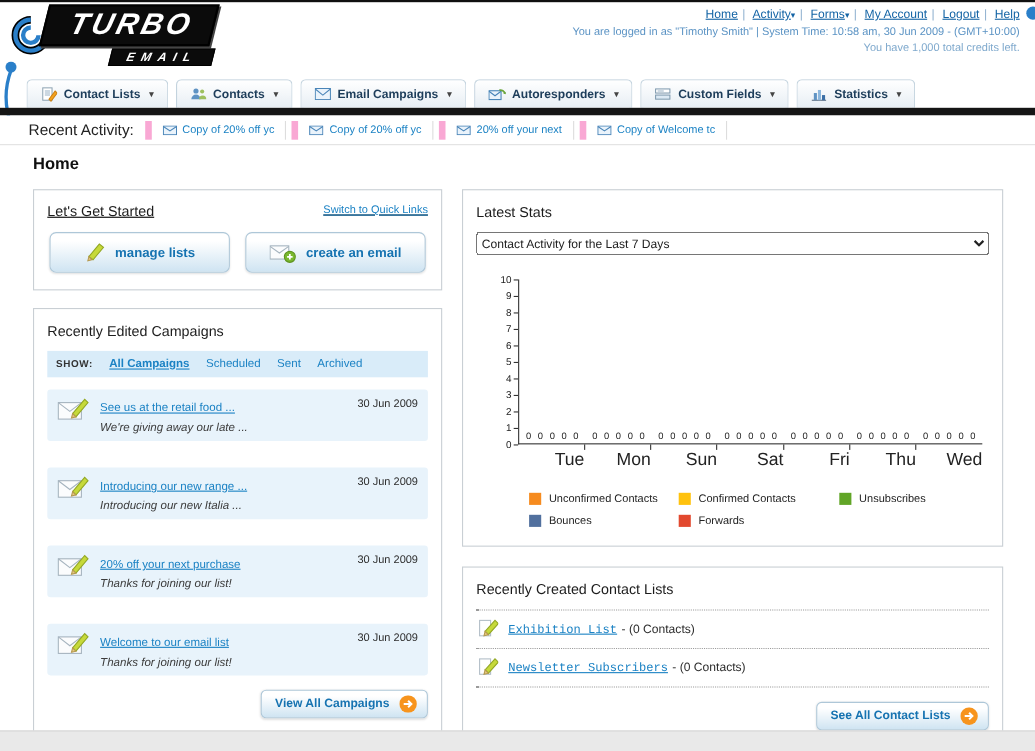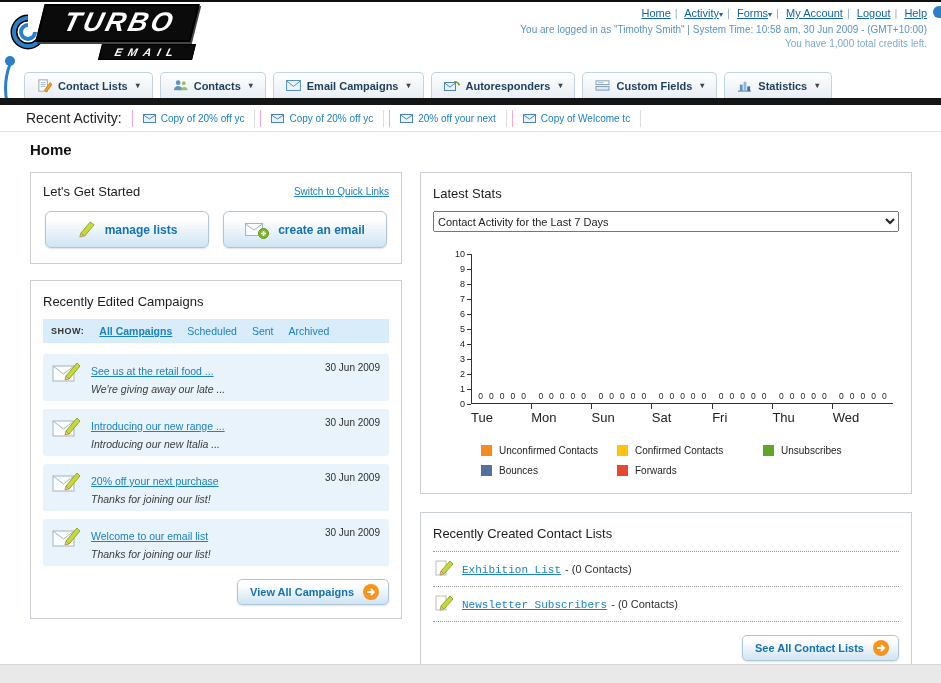--- a/index.html
+++ b/index.html
@@ -27,65 +27,65 @@
 
   
   .nav-row { position:absolute; top:68px; left:0; width:100%; height:28px; display:flex; align-items:flex-end; gap:7px; padding-left:24px; }
   .tab { display:flex; align-items:center; gap:6px; height:26px; padding:0 12px; border:1px solid #c3d3de; border-bottom:none; border-radius:5px 5px 0 0; background:linear-gradient(#ffffff,#e7eef4); font-size:11px; font-weight:bold; color:#1d3d5a; cursor:pointer; white-space:nowrap; }
   .tab .caret { font-size:8px; color:#444; margin-left:2px; }
   .black-bar { position:absolute; top:96px; left:0; width:100%; height:7px; background:#151515; }
 
   
   .activity-bar { position:absolute; top:103px; left:0; width:100%; height:27px; display:flex; align-items:center; padding-left:26px; border-bottom:1px solid #e2e2e2; background:#fff; }
   .activity-label { font-size:14px; color:#222; margin-right:10px; }
-  .activity-item { display:flex; align-items:center; gap:5px; padding:3px 10px; border-left:1px solid #f9a8d4; border-right:1px solid #ddd; margin-right:5px; cursor:pointer; background:#fff; }
+  .activity-item { display:flex; align-items:center; gap:5px; padding:3px 10px; border-left:6px solid #f9a8d4; border-right:1px solid #ddd; margin-right:5px; cursor:pointer; background:#fff; }
   .activity-item a { font-size:10px; color:#1b82c4; text-decoration:none; }
 
   
   .main { position:absolute; top:131px; left:0; width:100%; padding:4px 28px 0 30px; }
   .page-title { font-size:15px; font-weight:bold; color:#101010; margin:4px 0 14px 0; }
   .columns { display:flex; gap:18px; align-items:flex-start; }
   .col-left { width:372px; display:flex; flex-direction:column; gap:16px; }
   .col-right { width:492px; display:flex; flex-direction:column; gap:18px; }
   .panel { border:1px solid #c9cfd4; background:#fff; padding:11px 12px 13px; }
   .panel-title { font-size:13px; color:#1c1c1c; }
 
   
-  .gs-header { display:flex; justify-content:space-between; align-items:center; margin-bottom:12px; }
+  .gs-header { display:flex; justify-content:space-between; align-items:center; margin-bottom:12px;text-decoration:underline; }
   .gs-switch { font-size:10px; color:#1b82c4; text-decoration:underline; cursor:pointer; }
   .gs-buttons { display:flex; gap:14px; padding:0 2px 2px; }
   .big-btn { flex:1; height:37px; display:flex; align-items:center; justify-content:center; gap:9px; border:1px solid #aec7d8; border-radius:6px; background:linear-gradient(#ffffff 20%,#cfe4f2); box-shadow:inset 0 1px 0 #fff, 0 1px 2px rgba(0,0,0,.12); font-size:12px; font-weight:bold; color:#1673b1; cursor:pointer; }
 
   
   .filter-bar { background:#d9ecf9; padding:6px 8px; display:flex; gap:15px; align-items:center; margin-top:9px; }
   .show-label { font-size:9px; font-weight:bold; color:#333; letter-spacing:.5px; }
   .filter-link { font-size:10.5px; color:#1b82c4; cursor:pointer; }
   .filter-link.active { font-weight:bold; text-decoration:underline; }
-  .camp-list { display:flex; flex-direction:column; gap:8px; margin-top:11px; }
+  .camp-list { display:flex; flex-direction:column; gap:24px; margin-top:11px; }
   .camp-row { background:#e8f3fb; border-radius:3px; padding:6px 9px; display:flex; gap:9px; align-items:flex-start; cursor:pointer; }
   .camp-info { flex:1; padding-top:1px; }
   .camp-name { font-size:10.5px; color:#1b82c4; text-decoration:underline; }
   .camp-sub { font-size:10.5px; color:#3c3c3c; margin-top:4px;font-style:italic; }
   .camp-date { font-size:10px; color:#2e2e2e; white-space:nowrap; padding-top:2px; }
   .panel-footer { display:flex; justify-content:flex-end; margin-top:13px; }
   .small-btn { display:inline-flex; align-items:center; gap:9px; padding:4px 9px 4px 12px; border:1px solid #aec7d8; border-radius:5px; background:linear-gradient(#ffffff 20%,#cfe4f2); box-shadow:inset 0 1px 0 #fff, 0 1px 2px rgba(0,0,0,.12); font-size:11px; font-weight:bold; color:#1673b1; cursor:pointer; }
 
   
   .stats-select { width:100%; height:21px; font-size:11px; font-family:inherit; margin-top:9px; color:#222; }
   .chart { margin:22px 6px 0 12px; }
   .chart-body { display:flex; }
   .y-axis { position:relative; width:26px; height:150px; flex:none; }
   .ytick { position:absolute; right:0; display:flex; align-items:center; gap:2px; height:10px; font-size:9px; color:#222; }
   .ytick i { display:inline-block; width:4px; height:1px; background:#333; }
   .plot { position:relative; flex:1; height:150px; border-left:1px solid #333; border-bottom:1px solid #333; display:flex; }
   .cat { flex:1; position:relative; display:flex; align-items:flex-end; justify-content:center; }
   .cat:not(:last-child)::after { content:""; position:absolute; right:0; bottom:-6px; width:1px; height:5px; background:#333; }
   .zeros { display:flex; gap:6px; font-size:8.5px; color:#222; margin-bottom:2px; }
   .x-labels { display:flex; margin-left:26px; }
-  .x-label { flex:1; text-align:left; font-size:13px; color:#222; padding-top:6px; }
+  .x-label { flex:1; text-align:right; font-size:16px; color:#222; padding-top:6px; }
   .legend { margin:20px 0 4px 36px; display:grid; grid-template-columns:128px 138px auto; row-gap:9px; column-gap:8px; }
   .legend-item { display:flex; align-items:center; gap:7px; font-size:10px; color:#222; }
   .legend-swatch { width:11px; height:11px; flex:none; }
 
   
   .cl-list { margin-top:9px; }
   .cl-item { display:flex; align-items:center; gap:9px; padding:7px 2px; border-top:1px dotted #9a9a9a; cursor:pointer; }
   .cl-item:last-child { border-bottom:1px dotted #9a9a9a;text-align:right; }
   .cl-text { font-size:11px; }
   .cl-name { color:#1b82c4; text-decoration:underline;font-family:Liberation Mono, monospace; }

